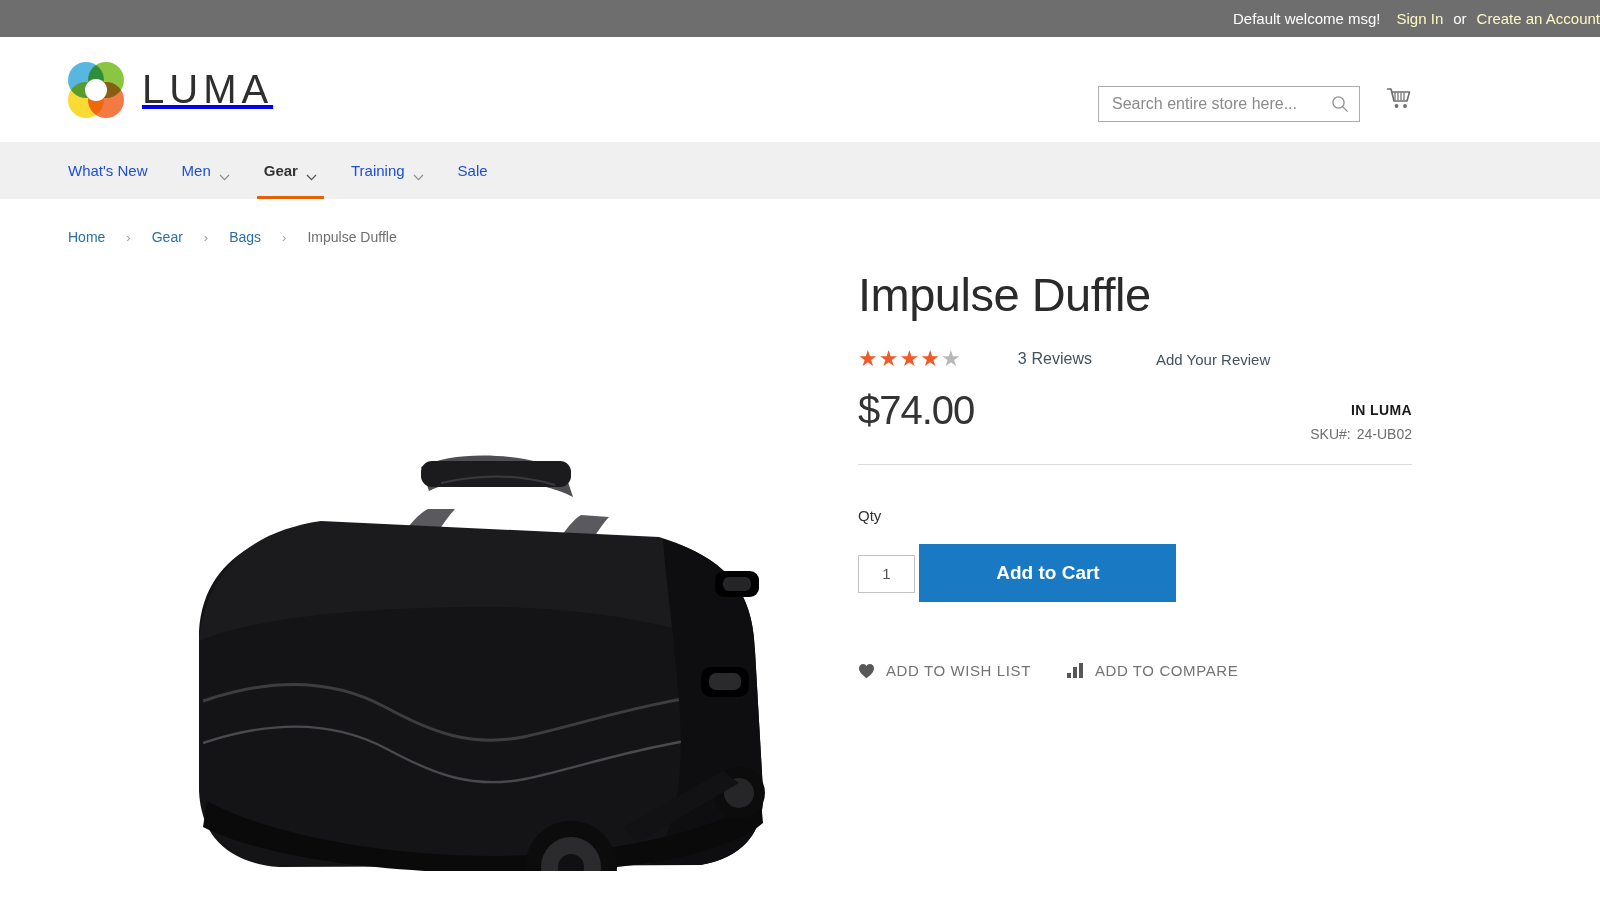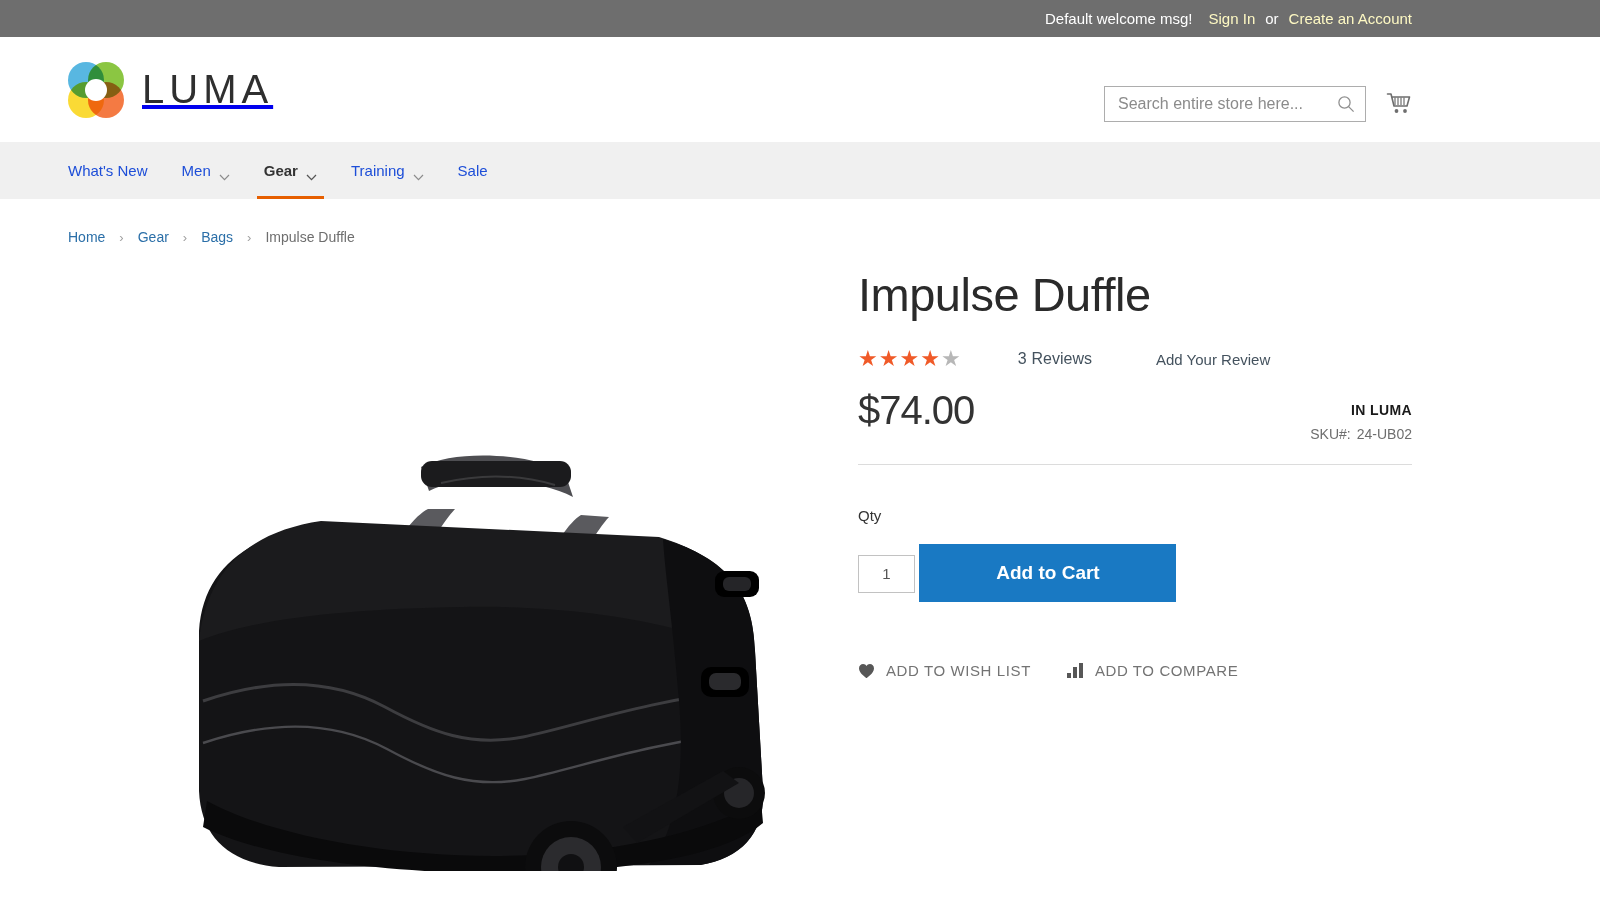--- a/index.html
+++ b/index.html
@@ -10,21 +10,20 @@
     overflow: hidden;
   }
 
   
   .top-panel {
     height: 37px;
     background: #6e6e6e;
     display: flex;
     align-items: center;
     justify-content: flex-end;
-    padding-right: 188px;
     font-size: 15px;
     color: #ffffff;
     text-align: center;
   }
   .top-panel .welcome { margin-right: 16px; }
   .top-panel a { color: #fef9c3; text-decoration: none; }
   .top-panel .sep { margin: 0 10px; }
 
   
   .header {
@@ -49,21 +48,21 @@
     position: absolute; left: 50%; top: 50%;
     width: 22px; height: 22px; margin: -11px 0 0 -11px;
     background: #ffffff; border-radius: 50%; mix-blend-mode: normal; opacity: 1;
     z-index: 5;
   }
   .logo-text {
     font-size: 40px; letter-spacing: 5px; color: #2f2f2f; font-weight: 400;
   }
 
   .header-right {
-    margin-left: auto; display: flex; align-items: center; gap: 20px; margin-top: 28px;
+    margin-left: auto; display: flex; gap: 26px; margin-top: 28px;
   }
   .search-box {
     width: 262px; height: 36px;
     border: 1px solid #adadad; background: #ffffff;
     display: flex; align-items: center; padding: 0 10px 0 13px;
   }
   .search-box input {
     border: 0; outline: none; flex: 1; font-size: 16px; color: #575757;
     font-family: "Liberation Sans", sans-serif; background: transparent;
   }
@@ -86,21 +85,21 @@
   .nav-item.active { color: #333333; font-weight: bold; }
   .nav-item.active::after {
     content: ""; position: absolute; left: 10px; right: 10px; bottom: 0;
     height: 3px; background: #e65f00;
   }
   .chev { width: 11px; height: 7px; display: block; }
 
   
   .crumbs {
     padding: 30px 4px 0 68px; display: flex; align-items: center;
-    font-size: 14px; gap: 0;
+    font-size: 14px; gap: 7px;
   }
   .crumbs a { color: #2b6fa8; text-decoration: none; }
   .crumbs .cur { color: #6e6e6e; }
   .crumb-sep {
     margin: 0 14px; color: #a0a0a0; font-size: 13px;
   }
 
   
   .main {
     display: flex; padding: 0 188px 0 68px; margin-top: 6px;

